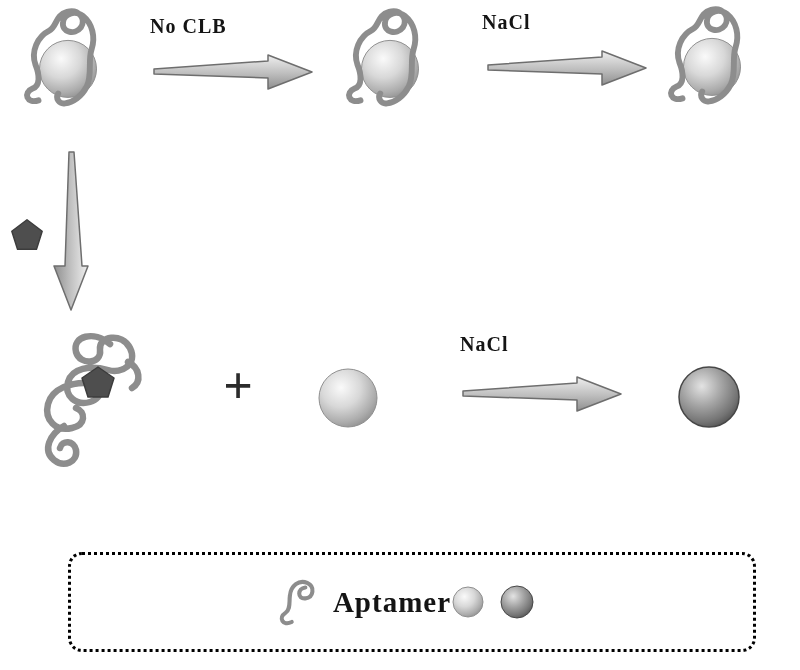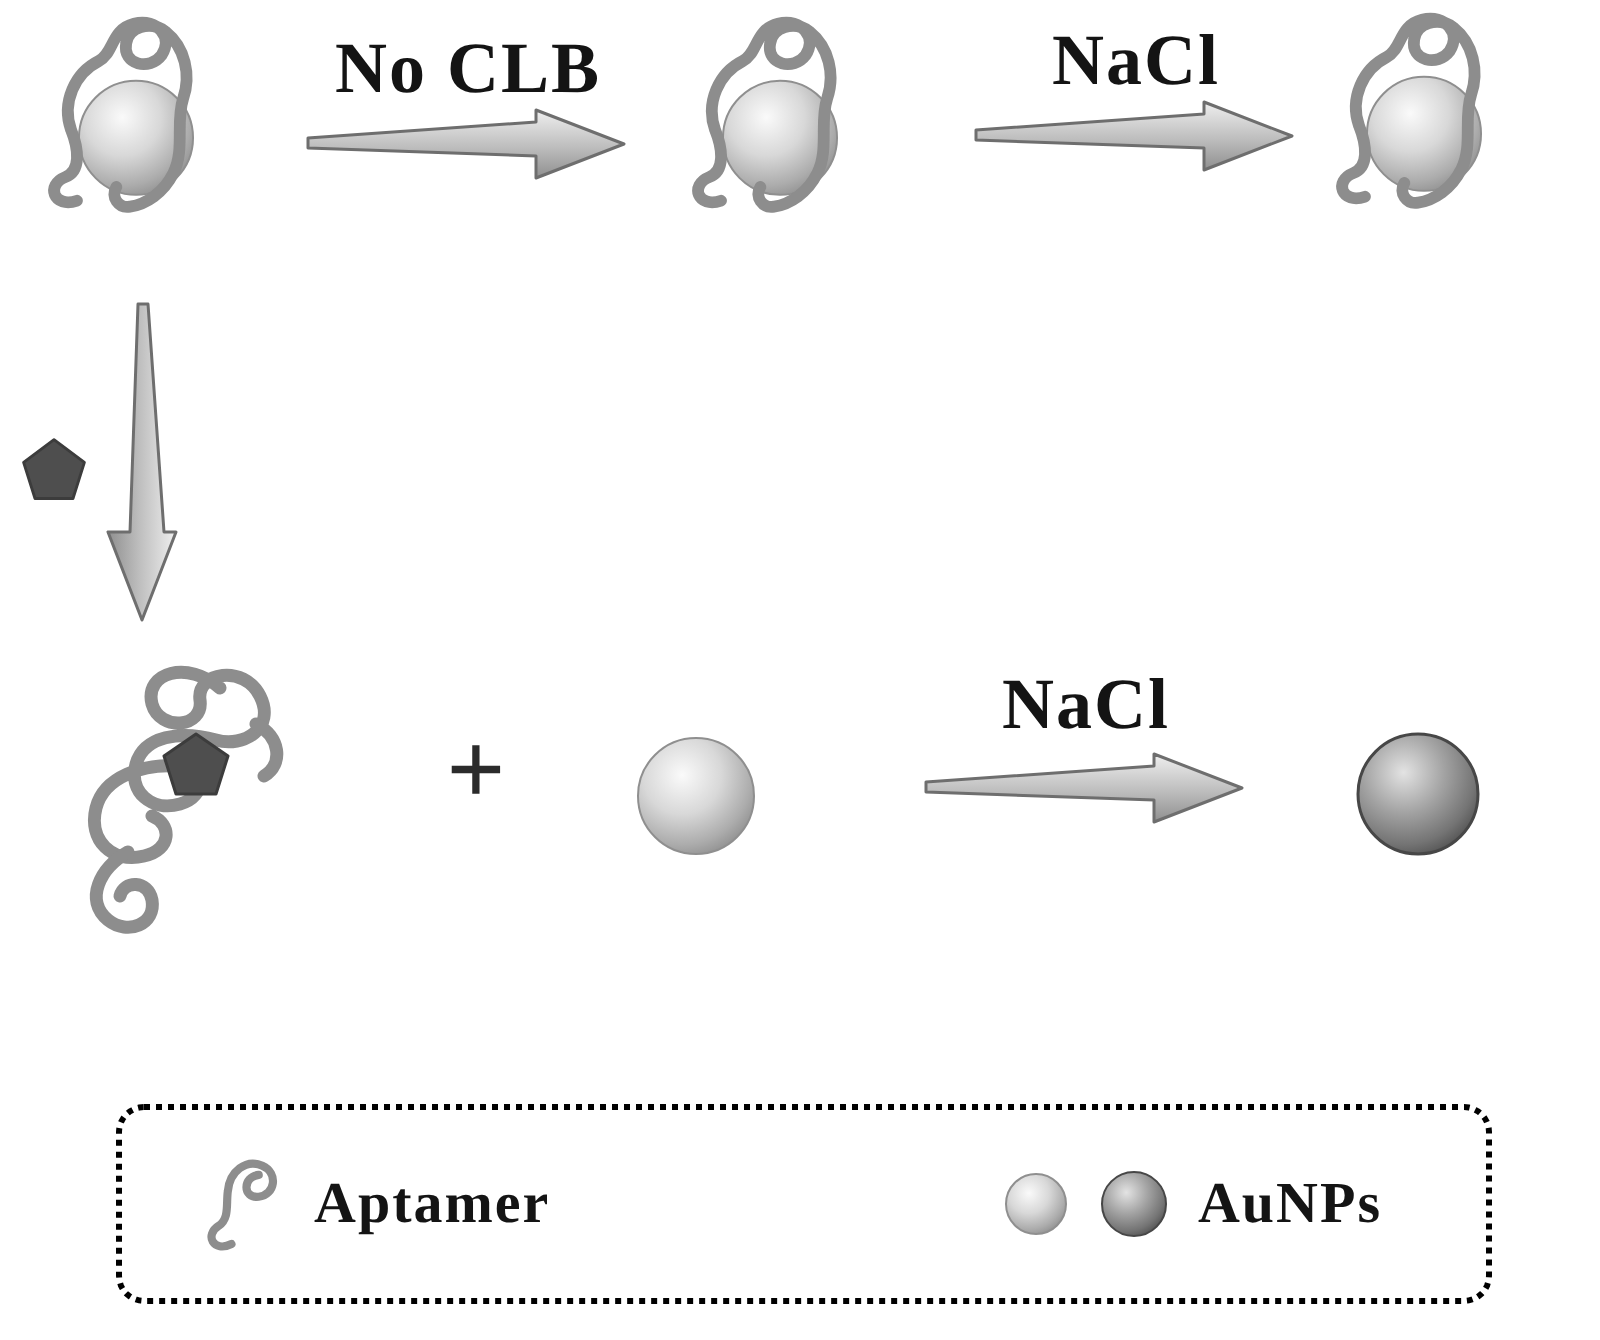--- a/index.html
+++ b/index.html
@@ -7,43 +7,42 @@
     position:relative;
     width:800px;height:670px;
     background:#ffffff;
     overflow:hidden;
     font-family:"Liberation Serif","DejaVu Serif",serif;
   }
   .abs{position:absolute;}
   .rxn-label{
     position:absolute;
     font-weight:bold;
-    font-size:36px;
+    font-size:20px;
     color:#141414;
-    text-align:center;
     letter-spacing:1px;
     line-height:1;
   }
   .plus{
     position:absolute;
     font-weight:bold;
     font-size:52px;
     color:#2b2b2b;
     line-height:1;
   }
   #legend-box{
     position:absolute;
-    left:58px;top:552px;
+    left:68px;top:552px;
     width:688px;height:100px;
     border:3px dotted #000;
     border-radius:14px;
     box-sizing:border-box;
     display:flex;
     align-items:center;
-    justify-content:space-between;
+    justify-content:center;
     padding:0 52px 0 42px;
   }
   .legend-item{
     display:flex;
     align-items:center;
     gap:14px;
   }
   .legend-label{
     font-weight:bold;
     font-size:29px;
@@ -162,17 +161,16 @@
     </div>
 
 
     <div class="legend-item">
       <svg width="34" height="34">
         <circle cx="17" cy="17" r="15" fill="url(#gLight)" stroke="#8f8f8f" stroke-width="1"></circle>
       </svg>
       <svg width="36" height="36">
         <circle cx="18" cy="18" r="16" fill="url(#gDark)" stroke="#474747" stroke-width="1"></circle>
       </svg>
-      <span class="legend-label">AuNPs</span>
     </div>
 
   </div>
 </div>
 
 </body></html>

